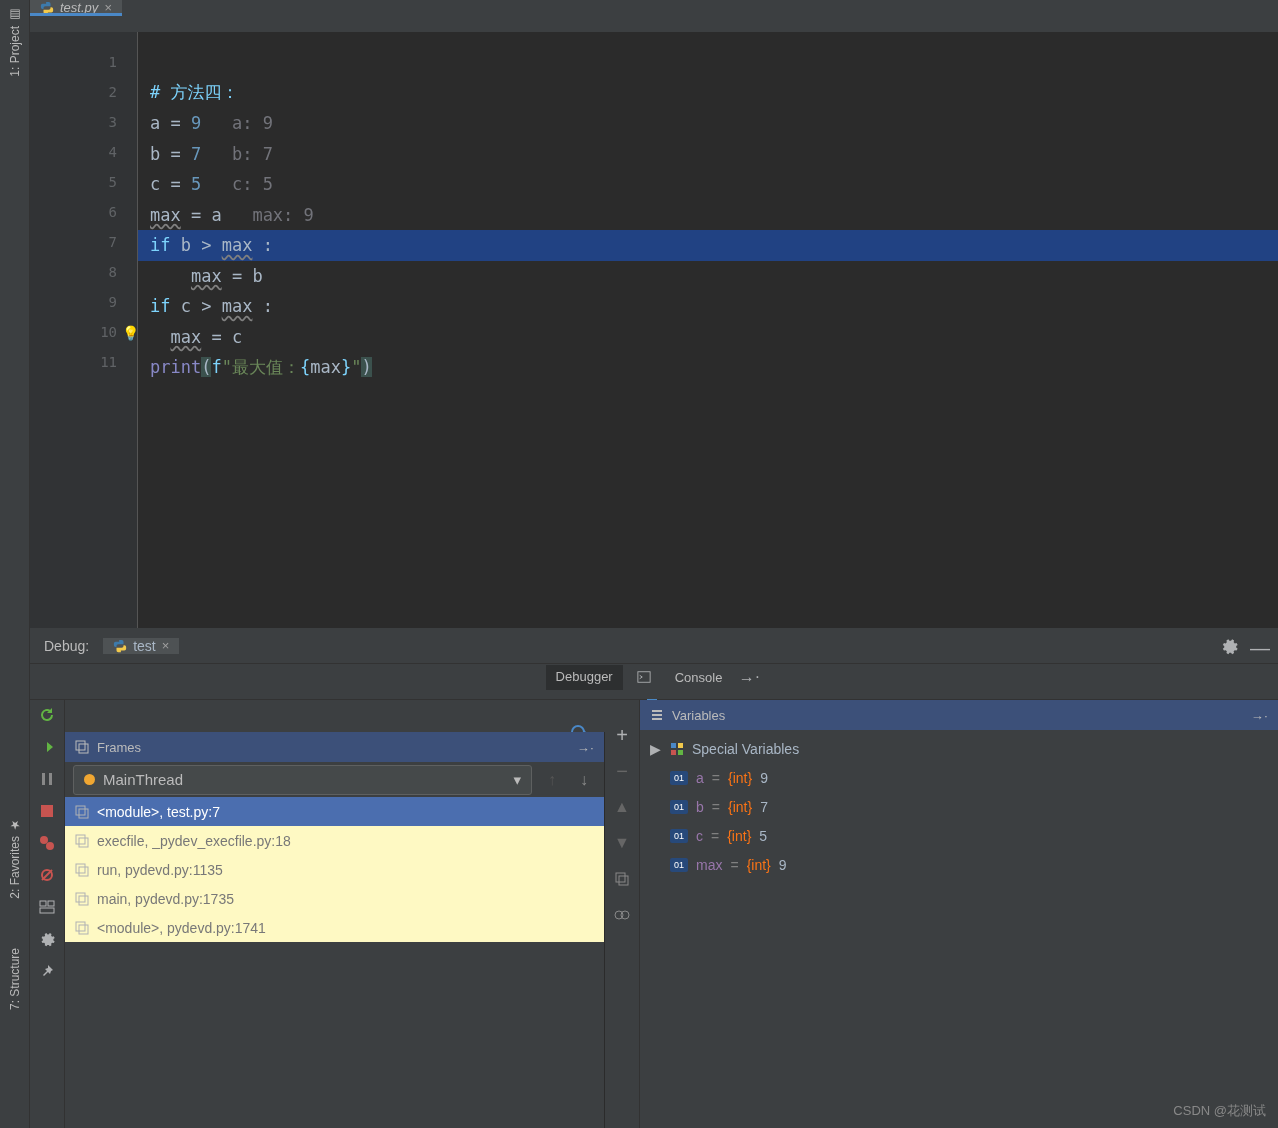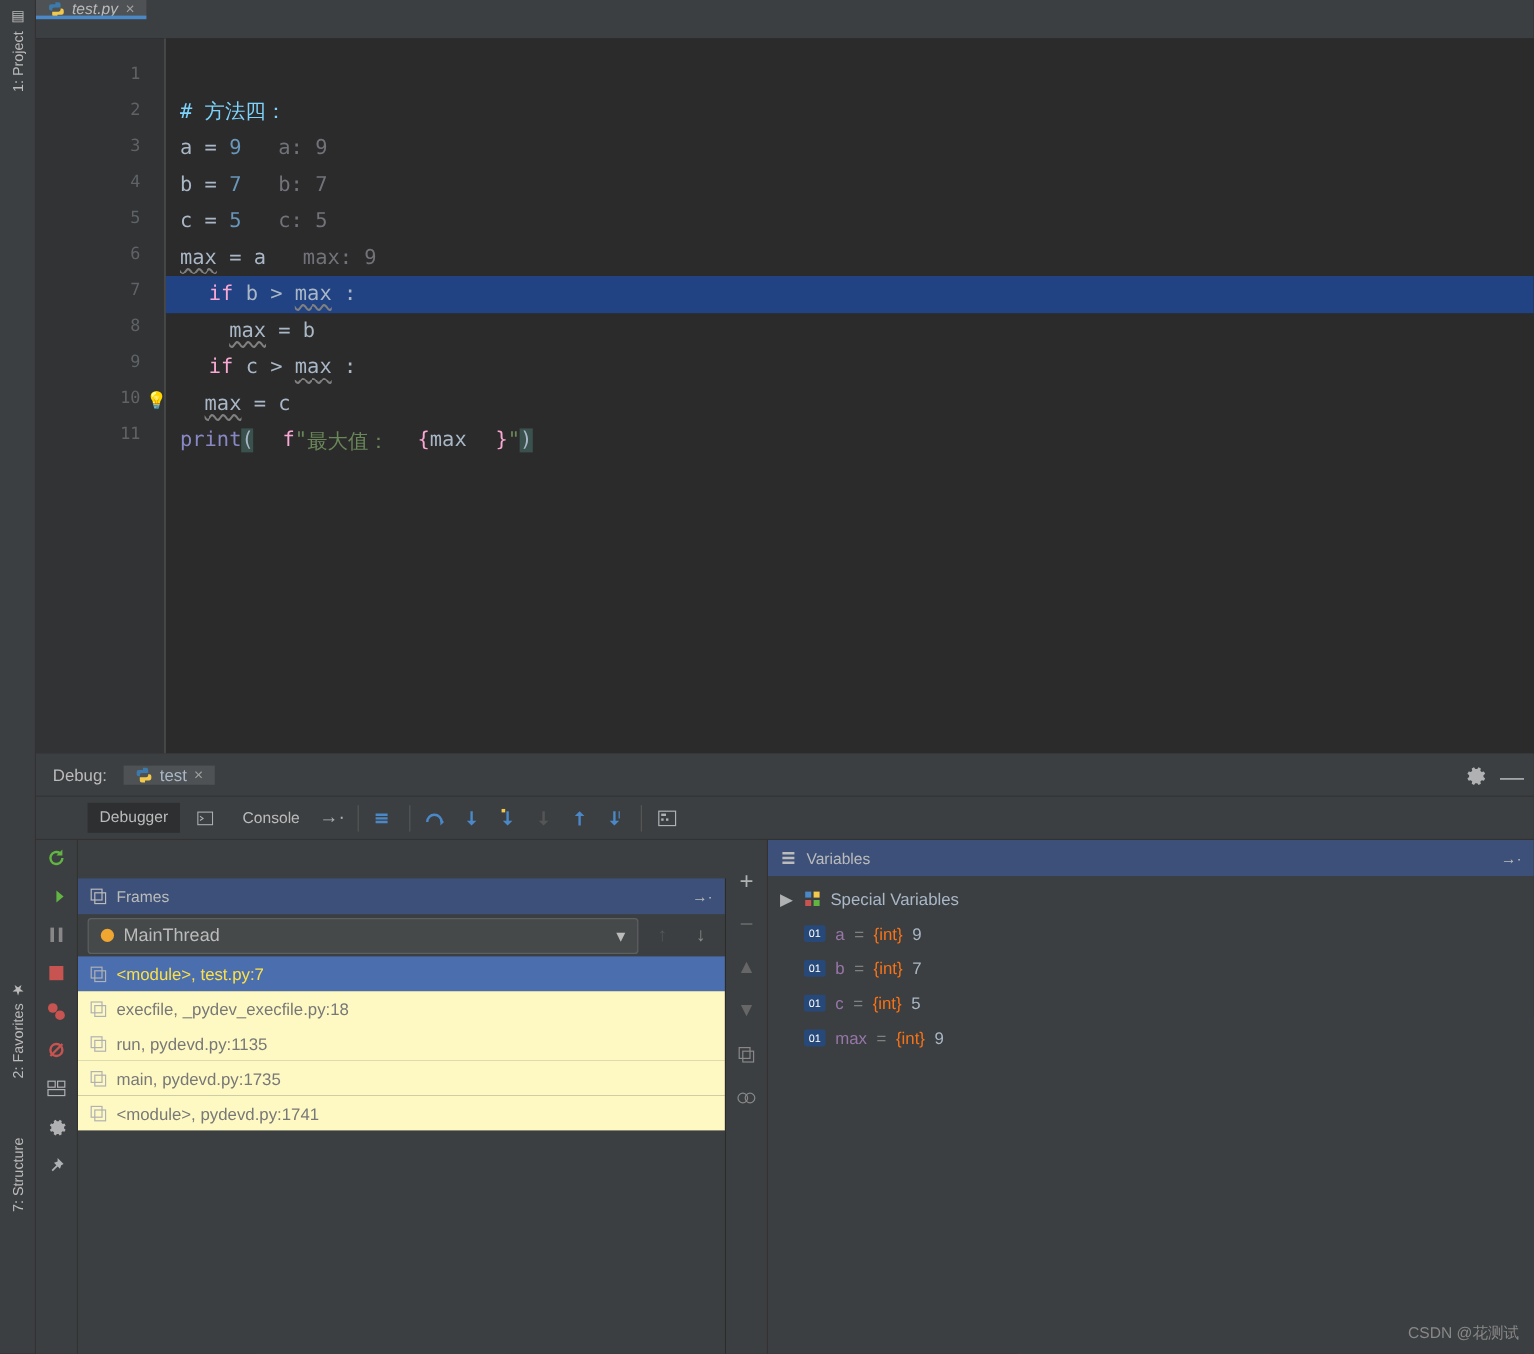--- a/index.html
+++ b/index.html
@@ -123,21 +123,21 @@
   display: flex;
   align-items: center;
   padding-left: 12px;
   font-size: 17px;
   white-space: pre;
 }
 .code-line.highlighted {
   background: #214283;
 }
 .tok-comment { color: #7dd3fc; }
-.tok-keyword { color: #f9a8d4; margin-left: 24px; }
+.tok-keyword { color: #7dd3fc; }
 .tok-builtin { color: #8888c6; }
 .tok-ident { color: #a9b7c6; }
 .tok-number { color: #6897bb; }
 .tok-string { color: #6a8759; }
 .tok-op { color: #a9b7c6; }
 .tok-warn { text-decoration: underline wavy #808080; text-underline-offset: 3px; }
 .tok-hint { color: #72737a; }
 .tok-paren-hl { background: #3b514d; }
 
 
@@ -183,20 +183,21 @@
   cursor: pointer;
 }
 
 
 .debug-toolbar {
   height: 36px;
   background: #3c3f41;
   display: flex;
   align-items: center;
   border-bottom: 1px solid #323232;
+  flex-direction: column;
 }
 .debug-toolbar .seg {
   display: flex;
   align-items: center;
   gap: 4px;
   padding: 0 8px;
   height: 100%;
 }
 .debug-toolbar .sep {
   width: 1px; height: 22px;
@@ -308,21 +309,21 @@
   height: 29px;
   display: flex;
   align-items: center;
   padding: 0 10px;
   gap: 8px;
   font-size: 14px;
   cursor: pointer;
 }
 .frame-item.selected {
   background: #4b6eaf;
-  color: #fde047;
+  color: #ffffff;
 }
 .frame-item.dim { color: #787878; background: #fef9c3; }
 .frame-icon { width: 14px; height: 14px; color: #afb1b3; }
 
 .vars-mid-actions {
   width: 35px;
   background: #3c3f41;
   border-right: 1px solid #323232;
   display: flex;
   flex-direction: column;
@@ -455,21 +456,21 @@
           <path fill="currentColor" d="M8 5a3 3 0 100 6 3 3 0 000-6zm6.4 3l1.3-1-1-1.7-1.6.4a5 5 0 00-1-1l.4-1.6-1.7-1-1 1.3a5 5 0 00-1.4 0l-1-1.3-1.7 1 .4 1.6a5 5 0 00-1 1l-1.6-.4-1 1.7 1.3 1a5 5 0 000 1.4l-1.3 1 1 1.7 1.6-.4a5 5 0 001 1l-.4 1.6 1.7 1 1-1.3a5 5 0 001.4 0l1 1.3 1.7-1-.4-1.6a5 5 0 001-1l1.6.4 1-1.7-1.3-1a5 5 0 000-1.4z"></path>
         </svg>
       <span class="minimize-icon" style="font-size:20px;">—</span>
     </div>
   </div>
 
   <div class="debug-toolbar">
     <div style="width:35px;"></div>
     <div class="seg">
       <div class="tool-tab active">Debugger</div>
-      <div class="tool-tab" style="display:flex;align-items:flex-end;gap:24px;">
+      <div class="tool-tab" style="display:flex;align-items:center;gap:24px;">
         <svg width="14" height="14" viewBox="0 0 16 16">
             <rect x="1" y="2" width="14" height="12" fill="none" stroke="#afb1b3"></rect>
             <path d="M3 6l3 2-3 2" stroke="#afb1b3" fill="none"></path>
           </svg>
         <span>Console</span>
       </div>
       <div class="tool-btn">→·</div>
     </div>
     <div class="sep"></div>
     <div class="seg">

